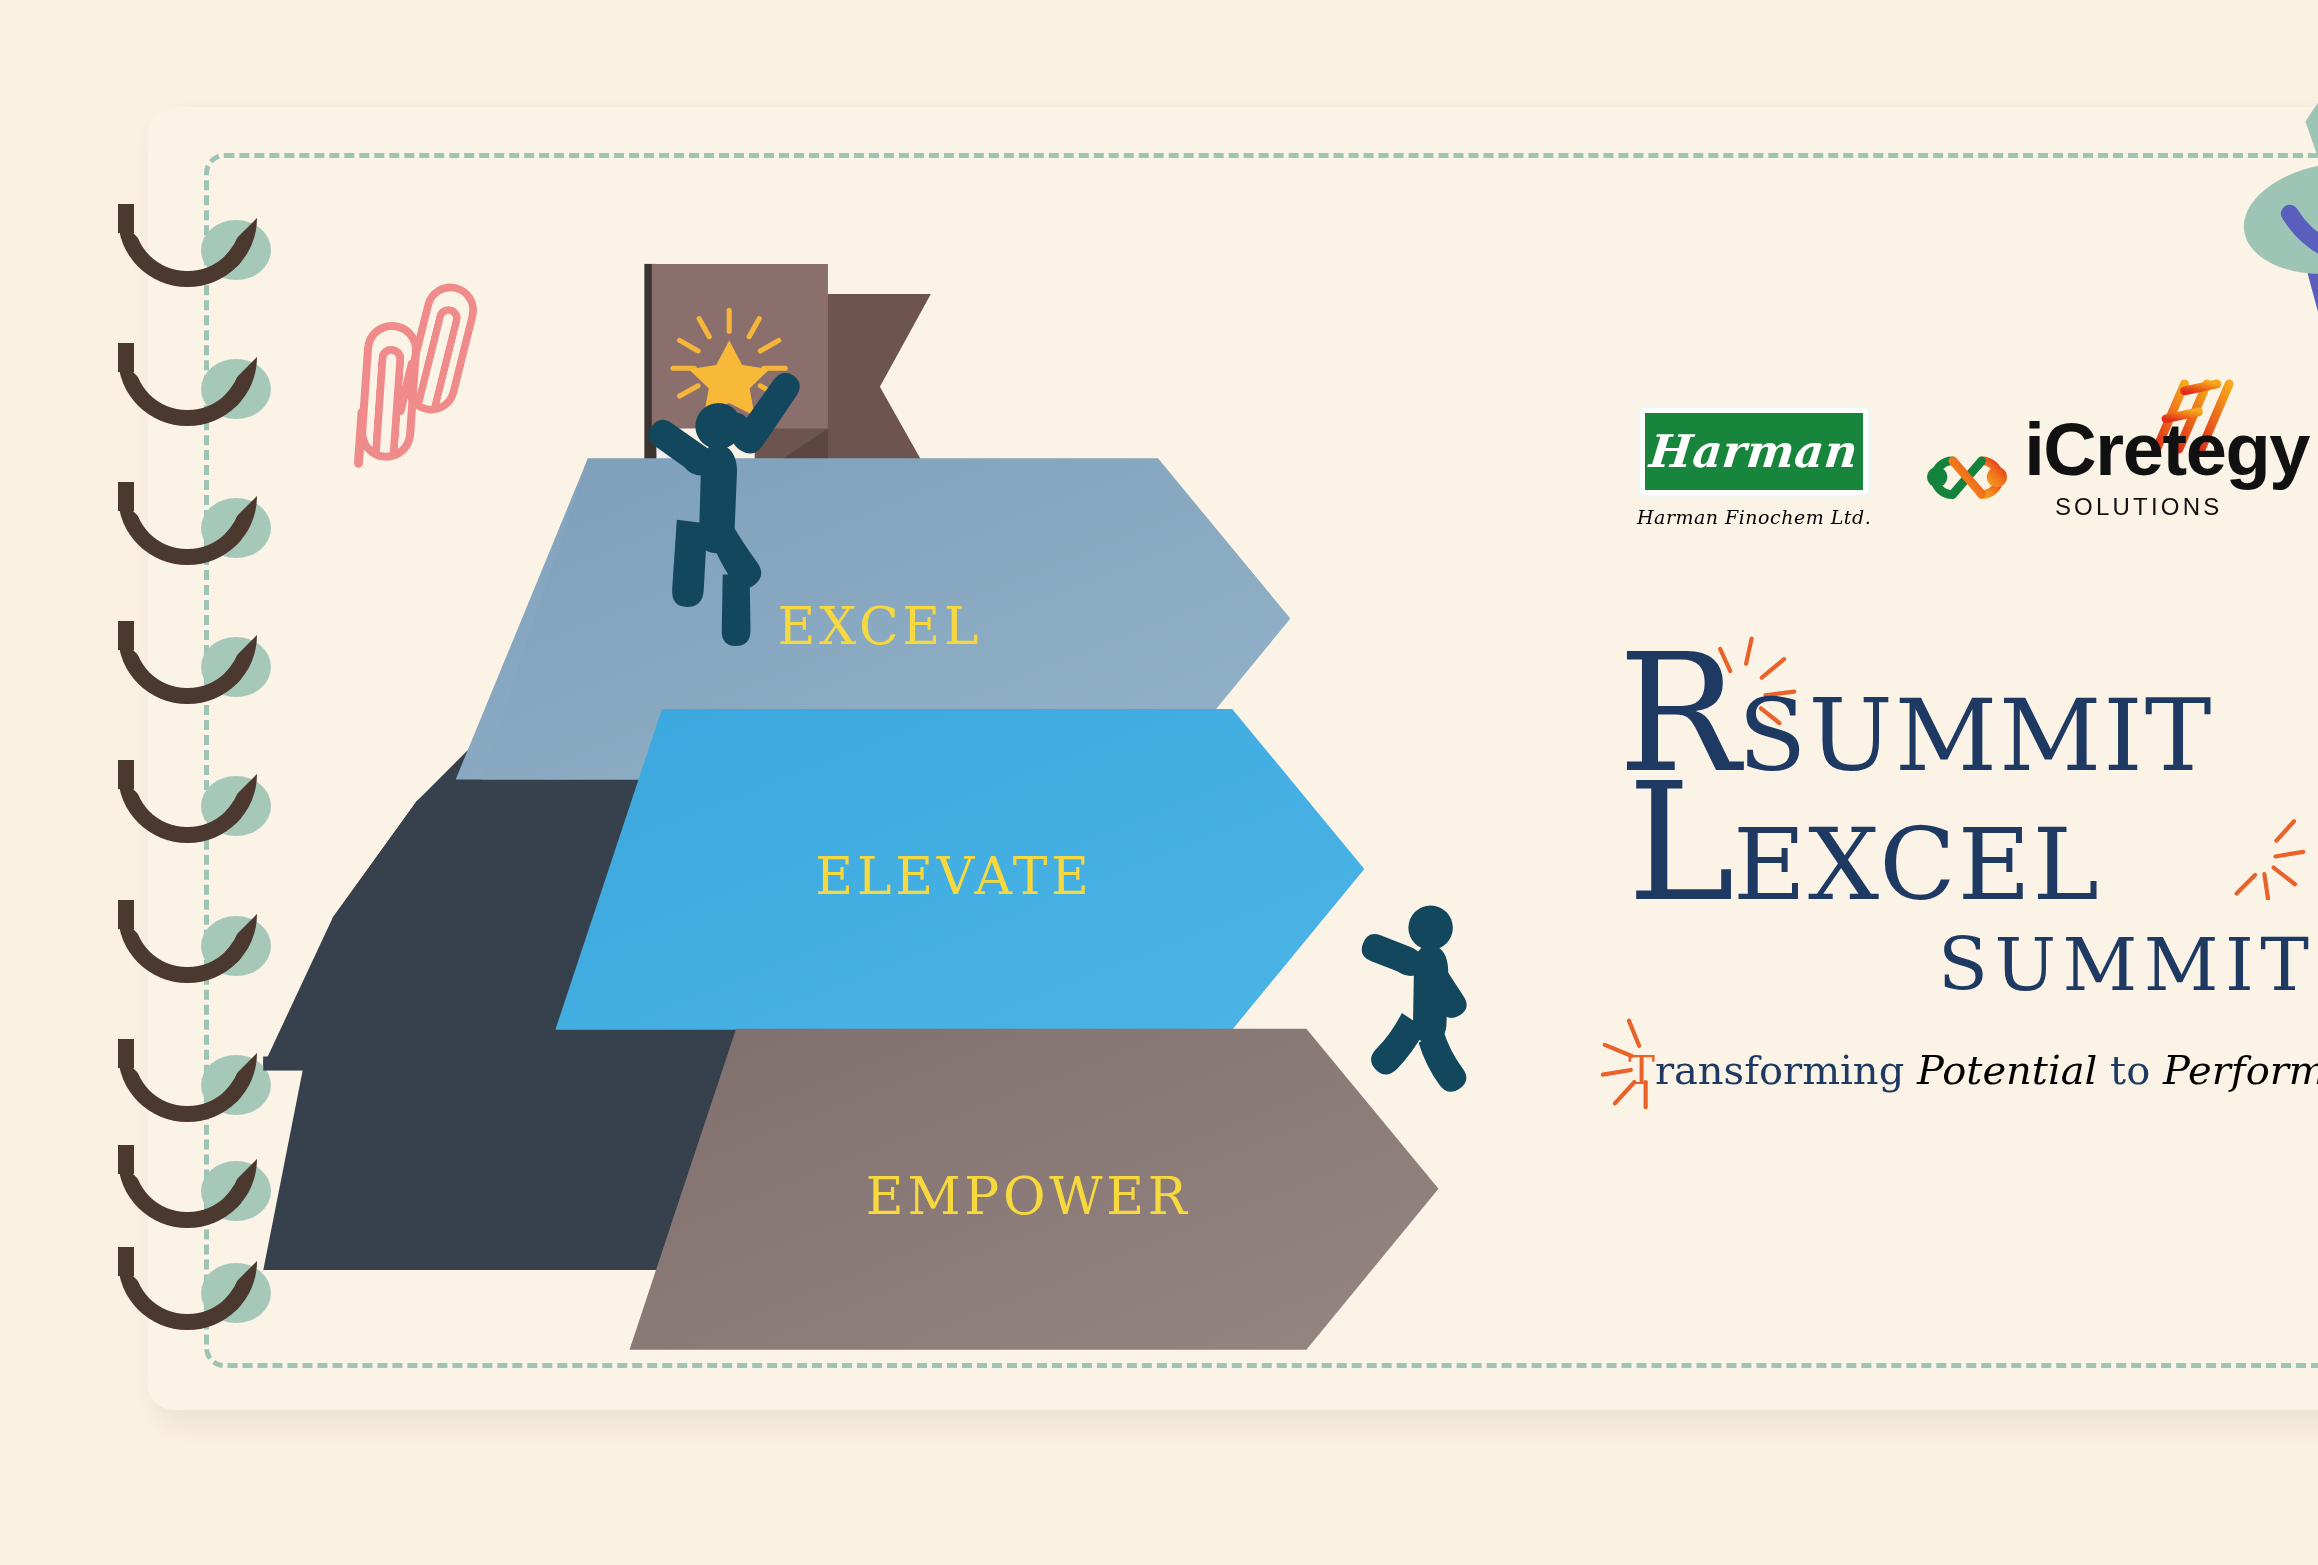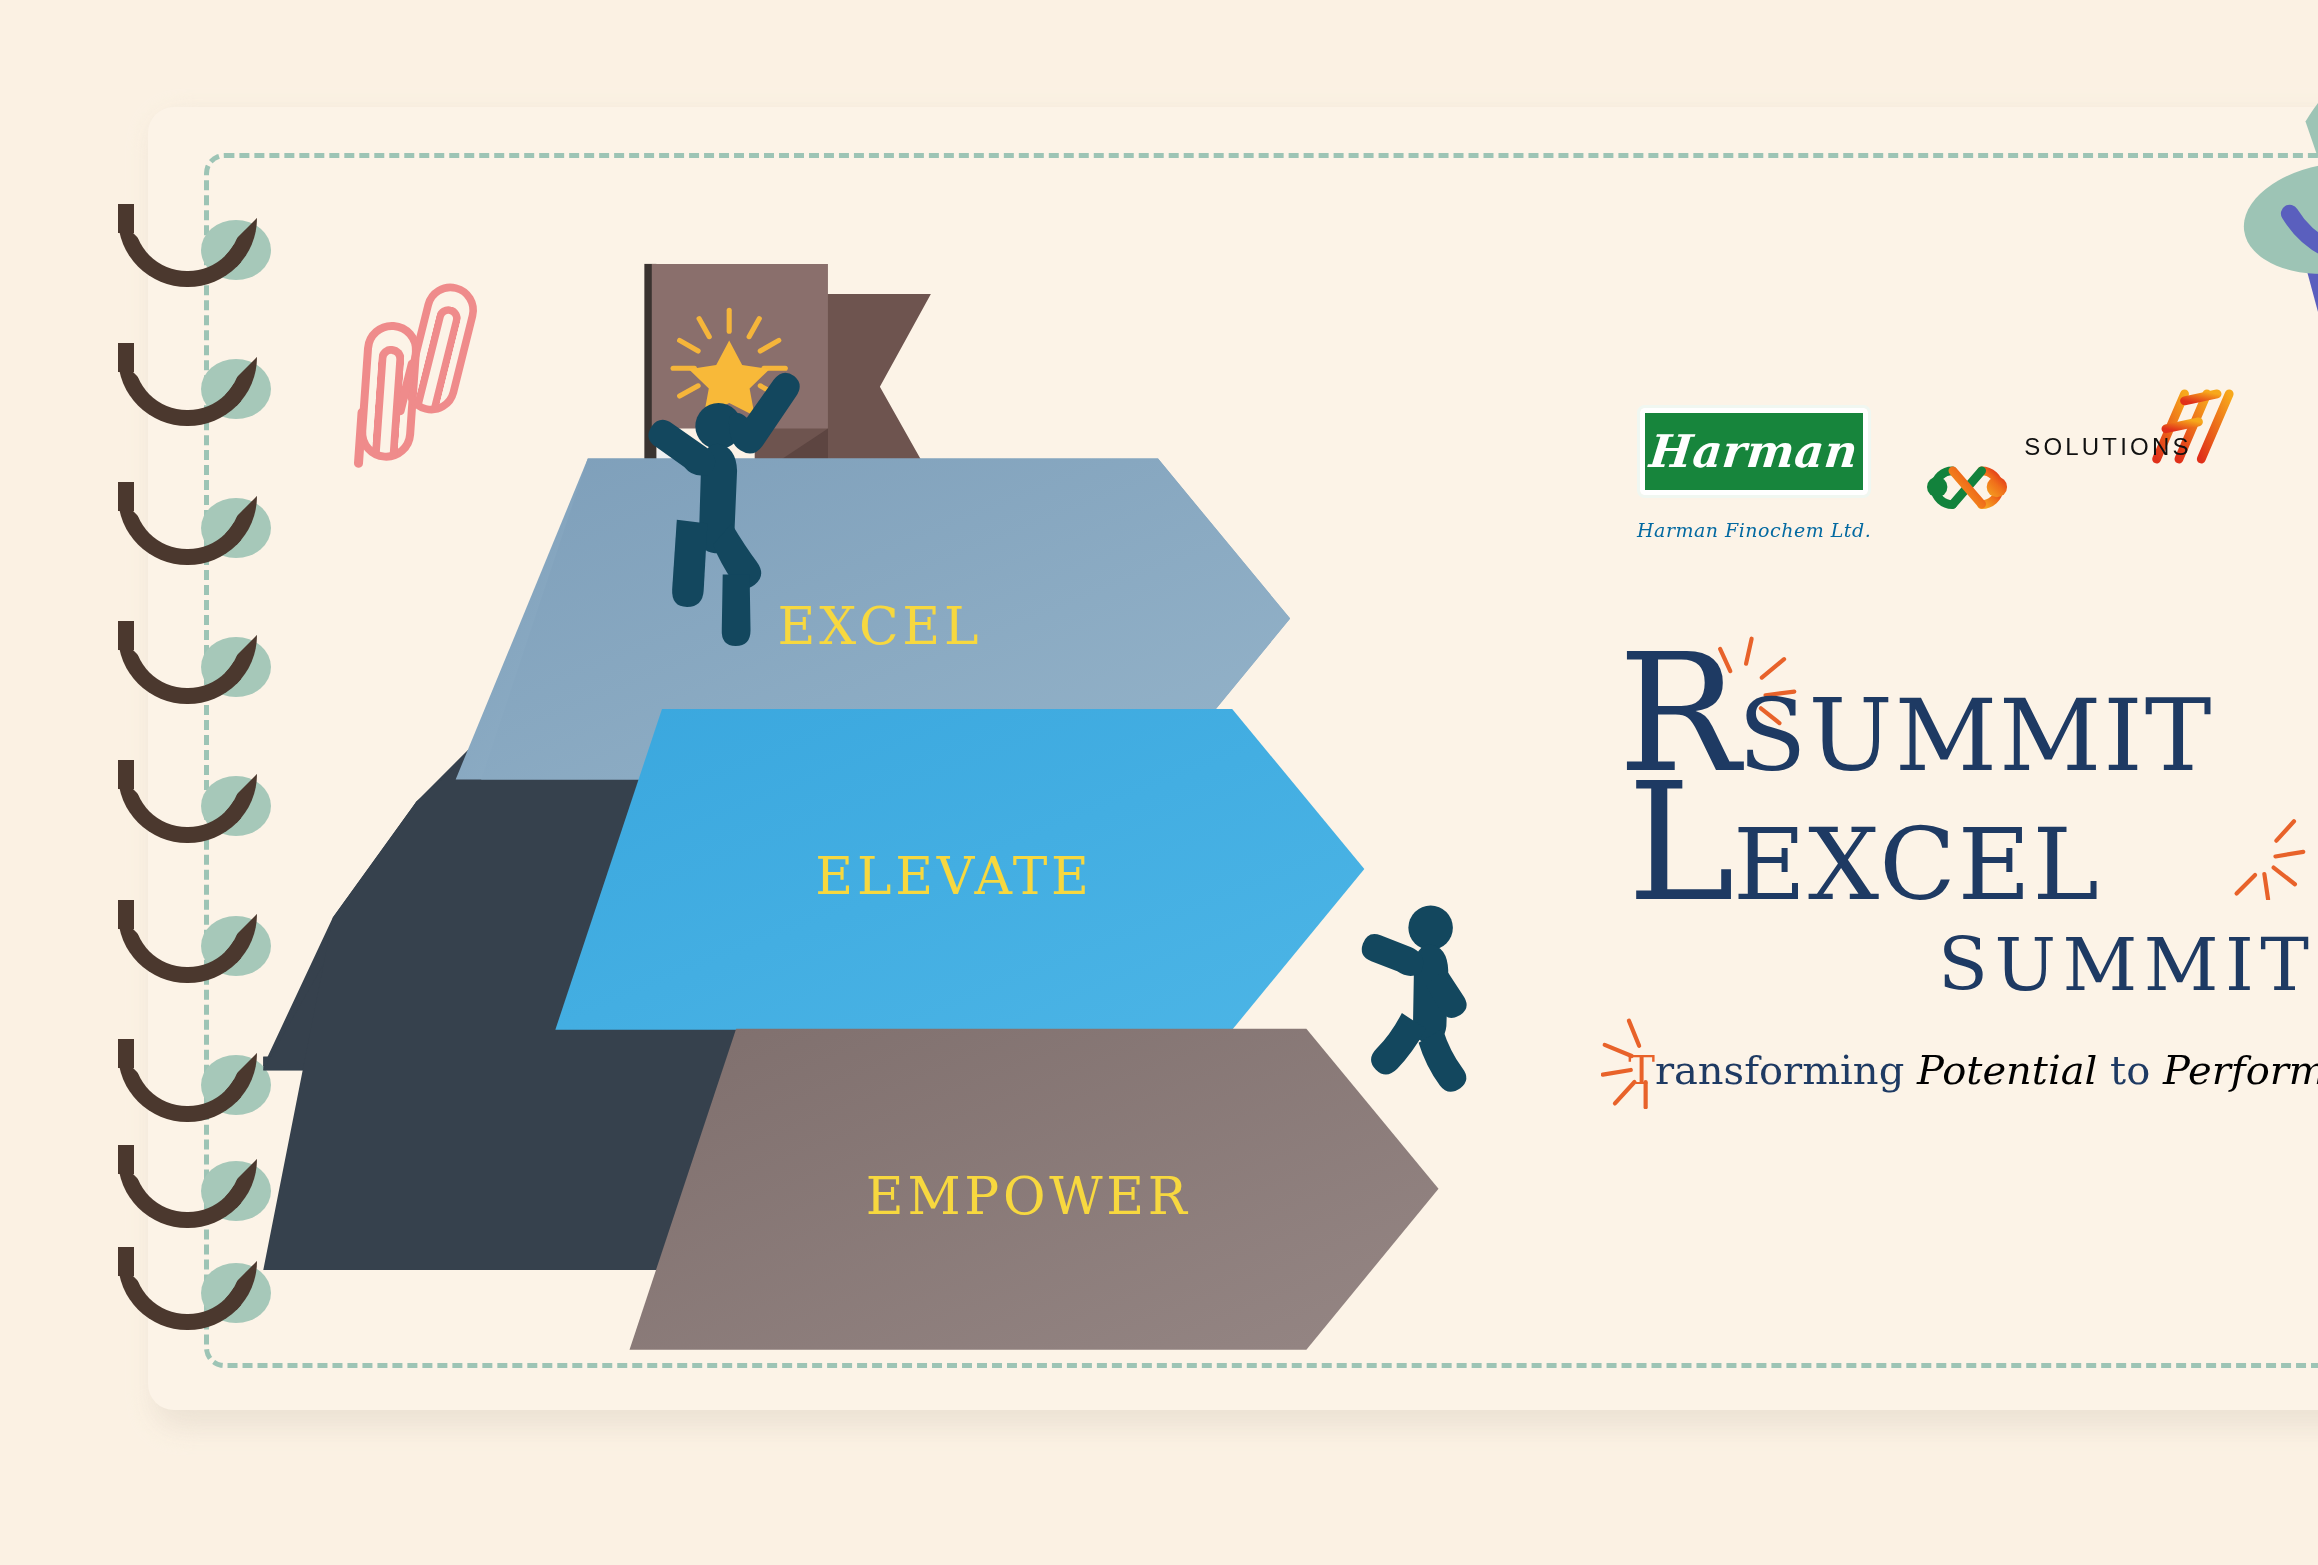--- a/index.html
+++ b/index.html
@@ -73,21 +73,21 @@
   .harman-box{
     width:218px;height:77px;background:#17853c;border:5.1px solid #ffffff;
     outline:3.2px solid #f0f7f1;
     display:flex;align-items:center;justify-content:center;border-radius:4.6px;
   }
   .harman-word{
     color:#ffffff;font-family:"DejaVu Serif",serif;font-style:italic;font-weight:bold;
     font-size:45px;letter-spacing:0.5px;transform:skewX(-6deg);
   }
   .harman-sub{
-    margin-top:24px;color:#0369a1;font-family:"DejaVu Serif",serif;font-style:italic;
+    margin-top:11px;color:#000000;font-family:"DejaVu Serif",serif;font-style:italic;
     font-size:19px;letter-spacing:0.5px;
   }
   .icret{display:flex;align-items:flex-start;gap:16px;}
   .icret-type{position:relative;}
   .icret-name{
     font-family:"Liberation Sans",sans-serif;font-weight:bold;font-size:74px;
     color:#111;letter-spacing:-1.4px;line-height:.95;
   }
   .icret-sol{
     font-family:"Liberation Sans",sans-serif;font-size:24px;color:#111;
@@ -313,20 +313,21 @@
           <g stroke="url(#sp)" stroke-width="19" stroke-linecap="round" fill="none">
             <path d="M40 185 L100 45"></path>
             <path d="M88 185 L148 45"></path>
             <path d="M136 185 L196 45"></path>
             <path d="M60 120 L130 105"></path>
             <path d="M100 60 L170 45"></path>
           </g>
         </svg>
       </span>
       <div class="icret-type">
+        <div class="icret-name">iCretegy</div>
         <div class="icret-sol">SOLUTIONS</div>
       </div>
     </div>
   </div>
 
   <div class="titleblock">
 
     <span class="spark" style="left:88px;top:-4.6px;">
       <svg width="107" height="102" viewBox="0 0 230 220">
         <g stroke="#e8622a" stroke-width="9" stroke-linecap="round">

